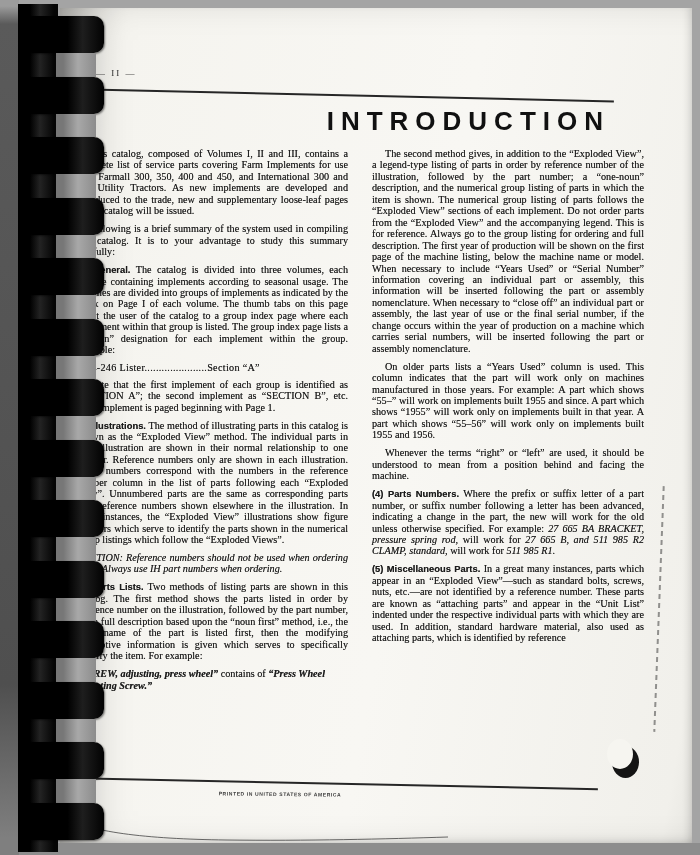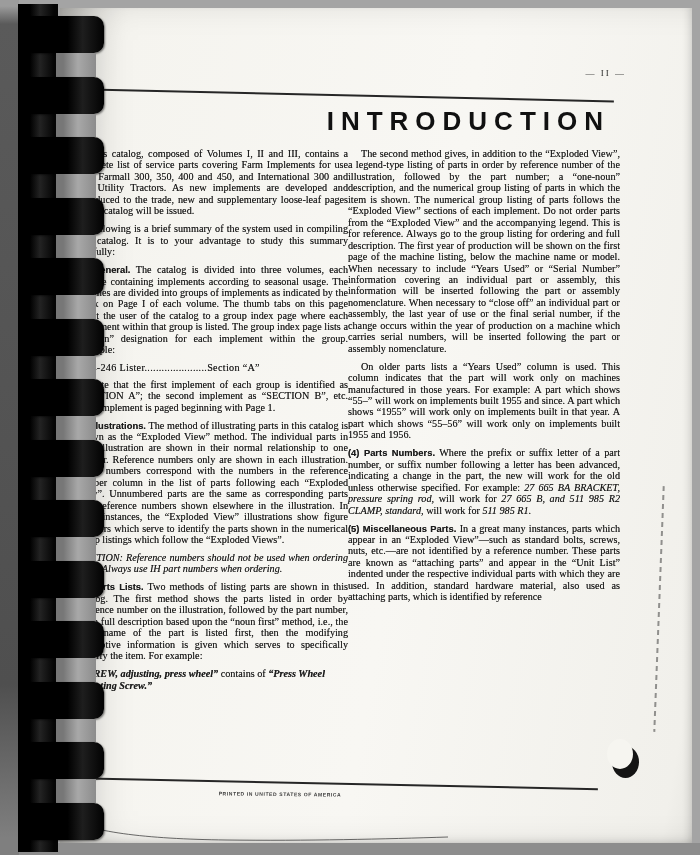--- a/index.html
+++ b/index.html
@@ -27,34 +27,34 @@
     background:linear-gradient(#9c9c9c 0 6px,#5a5a5a 24px,#4f4f4f 80%,#7f7f7f 98%);}
   .binding-spine{position:absolute;left:18px;top:4px;width:40px;height:848px;
     background:linear-gradient(90deg,#000 0 30%,#232323 55%,#050505 90%);}
   .tooth{position:absolute;left:28px;width:76px;height:37px;background:var(--binding-black);
     border-radius:4px 10px 10px 4px;
     background:linear-gradient(90deg,#000 0 52%,#1e1e1e 72%,#020202 100%);
     box-shadow:1px 1px 2px rgba(0,0,0,.5);}
   .gap{position:absolute;left:56px;width:40px;background:linear-gradient(90deg,#777 0 18%,#a8a8a8 55%,#8c8c8c);}
 
   
-  .page-num{position:absolute;left:36px;top:60px;width:530px;text-align:right;
+  .page-num{position:absolute;left:36px;top:60px;width:530px;text-align:left;
     font-size:9px;letter-spacing:2px;color:#2a2a2a;}
   .rule{position:absolute;background:#262626;}
   .rule.header{left:8px;top:80px;width:546px;height:2px;transform:rotate(1.3deg);transform-origin:left center;}
   .rule.footer{left:5px;top:769px;width:533px;height:1.5px;transform:rotate(1.2deg);transform-origin:left center;}
   .title{position:absolute;left:20px;top:98px;width:530px;text-align:right;
     font-family:"Liberation Sans",sans-serif;font-weight:700;font-size:26px;
     letter-spacing:7px;color:#111;}
 
   
   .col{position:absolute;top:140px;width:272px;font-size:10.2px;line-height:11.45px;
     color:#1b1b1b;text-shadow:0 0 .35px rgba(20,20,20,.65);}
   .col-left{left:16px;}
-  .col-right{left:288px;}
+  .col-right{left:312px;}
   .para{text-align:justify;margin:0 0 6.5px 0;}
   .para.indent{text-indent:13px;}
   .para.caution{font-style:italic;margin-top:1px;}
   .para.example{text-align:left;padding-left:10px;margin:4px 0 5px 0;letter-spacing:.3px;}
   .para.example-quote{text-align:left;margin-top:1px;}
   .seg-lead{font-family:"Liberation Sans",sans-serif;font-weight:700;font-size:9.4px;}
   .seg-italic{font-style:italic;}
   .seg-bolditalic{font-style:italic;font-weight:700;}
 
   
@@ -89,20 +89,21 @@
       <p class="para example"><span class="seg-normal">34-246 Lister......................Section “A”</span></p>
       <p class="para indent"><span class="seg-normal">Note that the first implement of each group is identified as “SECTION A”; the second implement as “SECTION B”, etc. Each implement is paged beginning with Page 1.</span></p>
       <p class="para"><span class="seg-lead">(2)  Illustrations.</span><span class="seg-normal"> The method of illustrating parts in this catalog is known as the “Exploded View” method. The individual parts in each illustration are shown in their normal relationship to one another. Reference numbers only are shown in each illustration. These numbers correspond with the numbers in the reference number column in the list of parts following each “Exploded View”. Unnumbered parts are the same as corresponding parts with reference numbers shown elsewhere in the illustration. In some instances, the “Exploded View” illustrations show figure numbers which serve to identify the parts shown in the numerical group listings which follow the “Exploded Views”.</span></p>
       <p class="para caution"><span class="seg-italic">CAUTION: Reference numbers should not be used when ordering parts. Always use IH part numbers when ordering.</span></p>
       <p class="para"><span class="seg-lead">(3)  Parts Lists.</span><span class="seg-normal"> Two methods of listing parts are shown in this catalog. The first method shows the parts listed in order by reference number on the illustration, followed by the part number, and a full description based upon the “noun first” method, i.e., the noun name of the part is listed first, then the modifying descriptive information is given which serves to specifically identify the item. For example:</span></p>
       <p class="para example-quote"><span class="seg-bolditalic">“SCREW, adjusting, press wheel”</span><span class="seg-normal"> contains of </span><span class="seg-bolditalic">“Press Wheel Adjusting Screw.”</span></p>
     </div>
   <div class="col col-right">
       <p class="para indent"><span class="seg-normal">The second method gives, in addition to the “Exploded View”, a legend-type listing of parts in order by reference number of the illustration, followed by the part number; a “one-noun” description, and the numerical group listing of parts in which the item is shown. The numerical group listing of parts follows the “Exploded View” sections of each implement. Do not order parts from the “Exploded View” and the accompanying legend. This is for reference. Always go to the group listing for ordering and full description. The first year of production will be shown on the first page of the machine listing, below the machine name or model. When necessary to include “Years Used” or “Serial Number” information covering an individual part or assembly, this information will be inserted following the part or assembly nomenclature. When necessary to “close off” an individual part or assembly, the last year of use or the final serial number, if the change occurs within the year of production on a machine which carries serial numbers, will be inserted following the part or assembly nomenclature.</span></p>
       <p class="para indent"><span class="seg-normal">On older parts lists a “Years Used” column is used. This column indicates that the part will work only on machines manufactured in those years. For example: A part which shows “55–” will work on implements built 1955 and since. A part which shows “1955” will work only on implements built in that year. A part which shows “55–56” will work only on implements built 1955 and 1956.</span></p>
+      <p class="para indent"><span class="seg-normal">Whenever the terms “right” or “left” are used, it should be understood to mean from a position behind and facing the machine.</span></p>
       <p class="para"><span class="seg-lead">(4)  Parts Numbers.</span><span class="seg-normal"> Where the prefix or suffix letter of a part number, or suffix number following a letter has been advanced, indicating a change in the part, the new will work for the old unless otherwise specified. For example: </span><span class="seg-italic">27 665 BA BRACKET, pressure spring rod,</span><span class="seg-normal"> will work for </span><span class="seg-italic">27 665 B, and 511 985 R2 CLAMP, standard,</span><span class="seg-normal"> will work for </span><span class="seg-italic">511 985 R1.</span></p>
       <p class="para"><span class="seg-lead">(5)  Miscellaneous Parts.</span><span class="seg-normal"> In a great many instances, parts which appear in an “Exploded View”—such as standard bolts, screws, nuts, etc.—are not identified by a reference number. These parts are known as “attaching parts” and appear in the “Unit List” indented under the respective individual parts with which they are used. In addition, standard hardware material, also used as attaching parts, which is identified by reference</span></p>
     </div>
 
   <div class="rule footer"></div>
   <div class="footer-line">PRINTED IN UNITED STATES OF AMERICA</div>
 
   <div class="scratch"></div>
   <div class="crescent"></div>
   <svg class="curl" viewBox="0 0 400 40">

